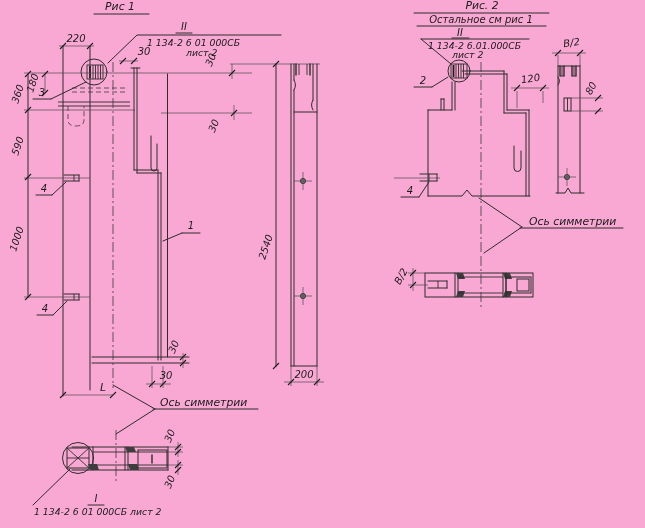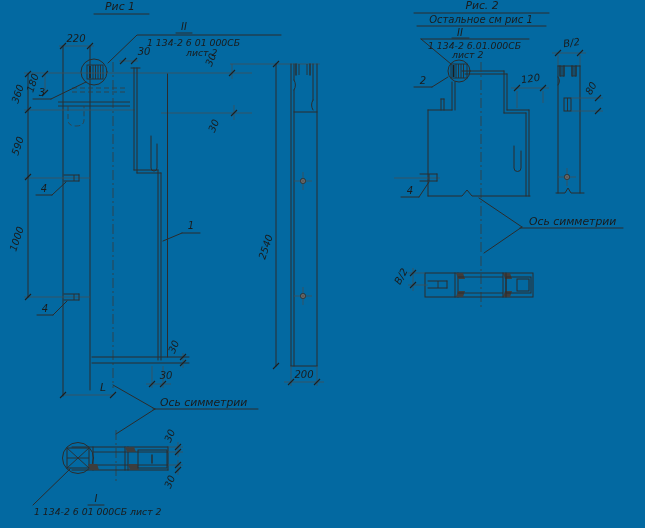--- a/index.html
+++ b/index.html
@@ -1,16 +1,16 @@
 <!DOCTYPE html>
 <html><head>
 <meta charset="utf-8">
 <style>
   html,body { margin:0; padding:0; background:#e8e6e1; }
-  .sheet { width:645px; height:528px; background:#0369a1; position:relative; overflow:hidden; }
+  .sheet { width:645px; height:528px; background:#f9a8d4; position:relative; overflow:hidden; }
   svg { display:block; }
   svg text { font-family:"DejaVu Sans", sans-serif; font-style:italic; fill:#1b1b1b; font-size:10px; }
   .t9  { font-size:9.3px; }
   .t10 { font-size:10px; }
   .t11 { font-size:10.8px; }
   .ln   { stroke:#2c2c2c; stroke-width:1; fill:none; stroke-linecap:round; }
   .ln2  { stroke:#2c2c2c; stroke-width:1.4; fill:none; stroke-linecap:round; }
   .thin { stroke:#4a4a4a; stroke-width:0.7; fill:none; }
   .dd   { stroke:#3a3a3a; stroke-width:0.8; fill:none; stroke-dasharray:10 3 2 3; }
   .dash { stroke:#3a3a3a; stroke-width:0.8; fill:none; stroke-dasharray:5 3; }

